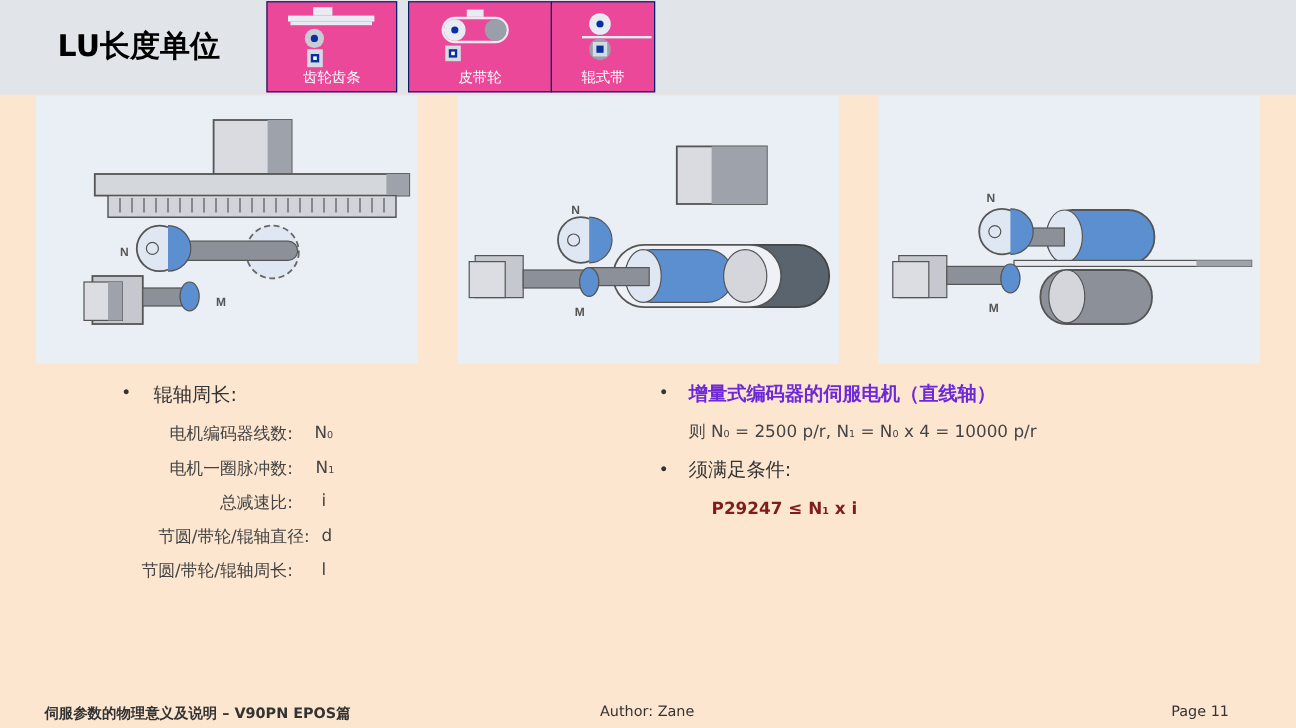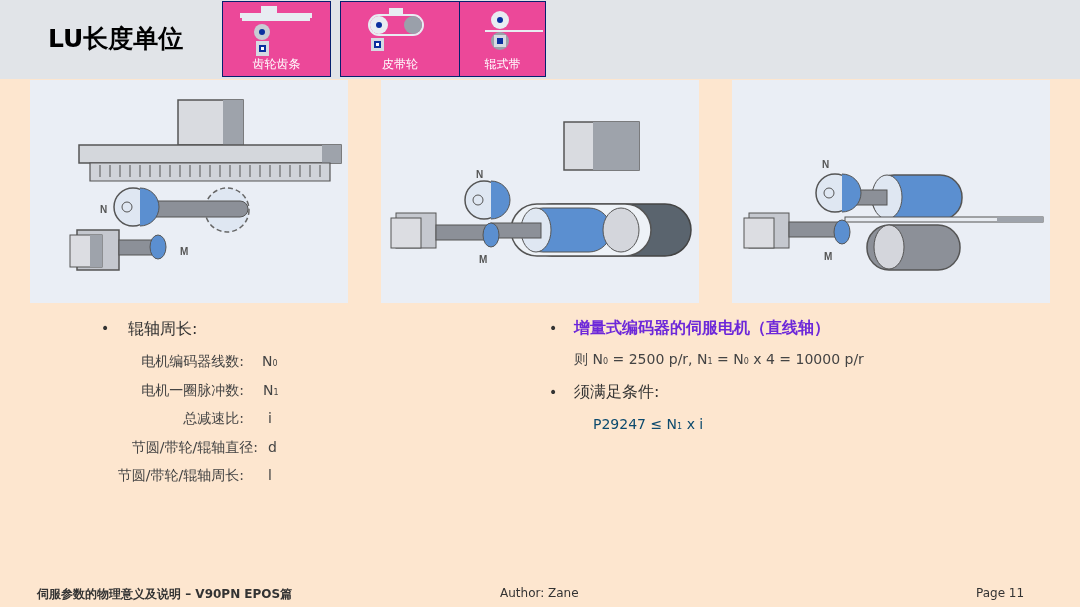--- a/index.html
+++ b/index.html
@@ -164,19 +164,19 @@
 <div class="dot" style="left:549px;top:320px;">•</div>
 <div class="bullet" style="left:574px;top:318px;font-weight:bold;color:#6d28d9;">增量式编码器的伺服电机（直线轴）</div>
 
 <div class="def-row" style="left:574px;top:351px;">
   <span>则 N</span><sub>0</sub><span> = 2500 p/r,  N</span><sub>1</sub><span> = N</span><sub>0</sub><span>  x  4 = 10000 p/r</span>
 </div>
 
 <div class="dot" style="left:549px;top:384px;">•</div>
 <div class="bullet" style="left:574px;top:382px;">须满足条件:</div>
 
-<div class="def-row" style="left:593px;top:416px;font-weight:normal;color:#0c4a6e;">
+<div class="def-row" style="left:593px;top:416px;font-weight:bold;color:#7f1d1d;">
   <span>P29247 ≤ N</span><sub>1</sub><span> x i</span>
 </div>
 
 <div class="footer" style="left:37px;font-weight:bold;">伺服参数的物理意义及说明 – V90PN EPOS篇</div>
 <div class="footer" style="left:500px;">Author:  Zane</div>
 <div class="footer" style="left:976px;">Page  11</div>
 
 </body></html>

